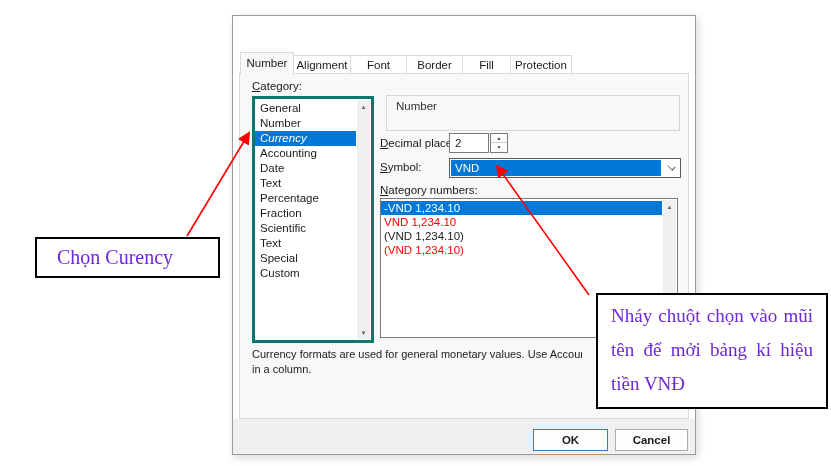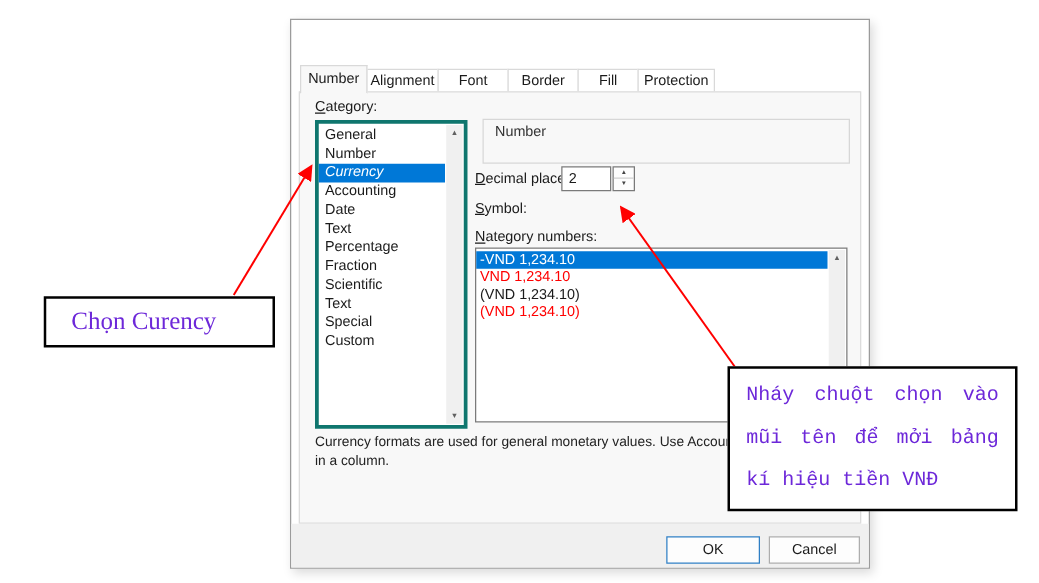--- a/index.html
+++ b/index.html
@@ -66,33 +66,33 @@
 
   .neg-list { position:absolute; left:140px; top:124px; width:296px; height:138px;
               background:#fff; border:1px solid #7a7a7a; }
   .neg-items { position:absolute; left:0; top:2px; width:281px; }
   .neg-item { height:14px; line-height:14px; padding-left:3px; font-size:11.5px; color:#1b1b1b; }
   .neg-item.selected { background:#0078d7; color:#fff; }
   .neg-item.red { color:#ff0000; }
 
   .desc { position:absolute; font-size:11px; color:#222; white-space:nowrap; overflow:hidden; }
 
-  .footer { position:absolute; left:0; top:403px; width:100%; height:35px; background:#f0f0f0; }
+  .footer { position:absolute; left:0; top:403px; width:100%; height:35px; background:#f0f0f0;font-weight:bold; }
   .btn { position:absolute; top:10px; height:20px; background:#fdfdfd; font-size:11.5px;
          color:#1b1b1b; text-align:center; line-height:20px; }
   .btn.ok { left:300px; width:73px; border:1px solid #2f7fc4; }
   .btn.cancel { left:382px; width:71px; border:1px solid #adadad; }
 
   
   .callout { position:absolute; background:#fff; border:2px solid #000;
              font-family:"Liberation Serif", serif; color:#6d28d9; z-index:6; }
   .callout-left { left:35px; top:237px; width:161px; height:37px; padding-left:20px;
                   font-size:20px; display:flex; align-items:center; }
-  .callout-right { left:582px; top:293px; width:202px; height:104px; padding:4px 13px;
-                   font-size:16px; line-height:34px; text-align:justify; overflow:hidden;font-family:Liberation Mono, monospace; }
+  .callout-right { left:596px; top:293px; width:202px; height:104px; padding:4px 13px;
+                   font-size:19px; line-height:34px; text-align:justify; overflow:hidden; }
   .arrows { position:absolute; left:0; top:0; width:831px; height:466px; z-index:5;
             pointer-events:none; }
 </style>
 </head>
 <body>
 
 <div class="stage">
 
   <div class="dialog">
 
@@ -136,20 +136,24 @@
       </div>
 
       <div class="lbl" style="left:140px; top:63px;"><u>D</u><span>ecimal places:</span></div>
       <div class="dp-input">2</div>
       <div class="spinner">
         <div class="spin-up">▲</div>
         <div class="spin-dn">▼</div>
       </div>
 
       <div class="lbl" style="left:140px; top:87px;"><u>S</u><span>ymbol:</span></div>
+      <div class="dropdown">
+        <div class="dd-sel">VND</div>
+        <div class="dd-chev"></div>
+      </div>
 
       <div class="lbl" style="left:140px; top:110px;"><u>N</u><span>ategory numbers:</span></div>
       <div class="neg-list">
         <div class="neg-items">
           <div class="neg-item selected">-VND 1,234.10</div>
           <div class="neg-item red">VND 1,234.10</div>
           <div class="neg-item">(VND 1,234.10)</div>
           <div class="neg-item red">(VND 1,234.10)</div>
         </div>
         <div class="vscroll">

